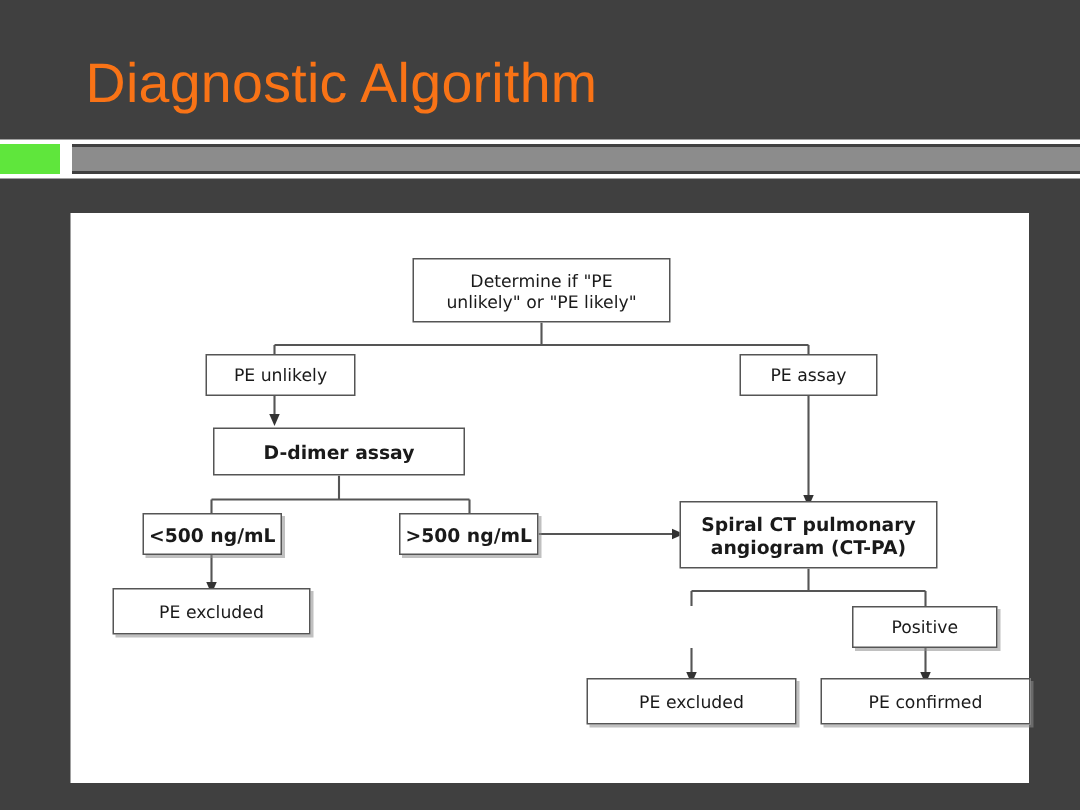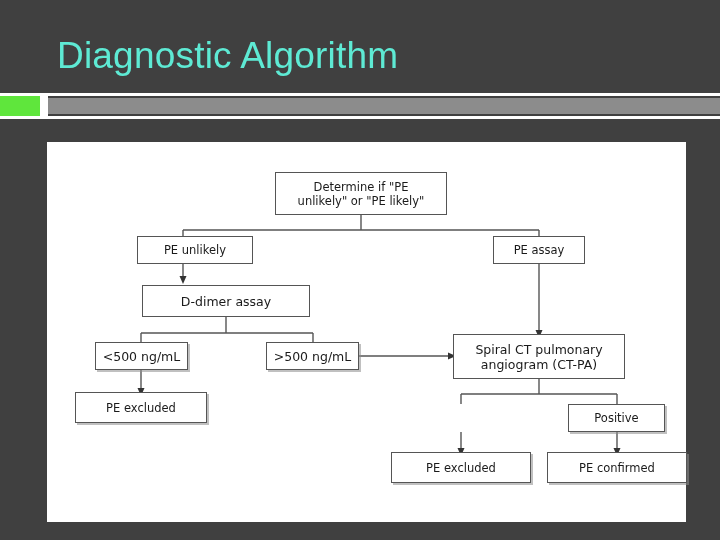--- a/index.html
+++ b/index.html
@@ -7,21 +7,21 @@
     width:720px;height:540px;overflow:hidden;
     background:#404040;
     font-family:"Liberation Sans", sans-serif;
     position:relative;
   }
   #slide{position:absolute;inset:0;background:#404040;}
 
   
   #title{
     position:absolute;left:57px;top:33px;
-    color:#5eead4;font-size:37px;line-height:46px;
+    color:#f97316;font-size:37px;line-height:46px;
     font-weight:400;letter-spacing:.2px;white-space:nowrap;
   }
 
   
   #rule{position:absolute;left:0;top:96px;width:720px;height:20px;}
   #rule .green{position:absolute;left:0;top:0;width:40px;height:20px;background:#5FE63C;}
   #rule .gap{position:absolute;left:40px;top:0;width:8px;height:20px;background:#ffffff;}
   #rule .gray{position:absolute;left:48px;top:2px;width:672px;height:16px;background:#8C8C8C;}
   #rule .topline{position:absolute;left:0;top:-3px;width:720px;height:3px;background:#ffffff;}
   #rule .botline{position:absolute;left:0;top:20px;width:720px;height:3px;background:#ffffff;}
@@ -38,21 +38,21 @@
 
   .node{
     position:absolute;box-sizing:border-box;
     background:#ffffff;border:1.5px solid #555;
     display:flex;align-items:center;justify-content:center;
     text-align:center;color:#1a1a1a;
     font-family:"DejaVu Sans", sans-serif;
     font-size:11.5px;line-height:14px;
     z-index:2;
   }
-  .node.bold{font-weight:normal;font-size:12.5px;line-height:15px;}
+  .node.bold{font-weight:bold;font-size:12.5px;line-height:15px;}
   .node.shadow{box-shadow:2px 2px 0 rgba(140,140,140,.55);}
 </style>
 </head>
 <body>
 
 <div id="slide">
 
   <div id="title">Diagnostic Algorithm</div>
 
   <div id="rule">
@@ -103,21 +103,21 @@
         </g>
       </svg>
 
       <div class="node" style="left:228px;top:30px;width:172px;height:43px;">
         <div>
           <span>Determine if "PE</span><br>
           <span>unlikely" or "PE likely"</span>
         </div>
       </div>
 
-      <div class="node" style="left:90px;top:94px;width:116px;height:28px;">PE unlikely</div>
+      <div class="node" style="left:90px;top:94px;width:100px;height:28px;">PE unlikely</div>
 
       <div class="node" style="left:446px;top:94px;width:92px;height:28px;">PE assay</div>
 
       <div class="node bold" style="left:95px;top:143px;width:168px;height:32px;">D-dimer assay</div>
 
       <div class="node bold shadow" style="left:48px;top:200px;width:93px;height:28px;">&lt;500 ng/mL</div>
 
       <div class="node bold shadow" style="left:219px;top:200px;width:93px;height:28px;">&gt;500 ng/mL</div>
 
       <div class="node shadow" style="left:28px;top:250px;width:132px;height:31px;">PE excluded</div>

